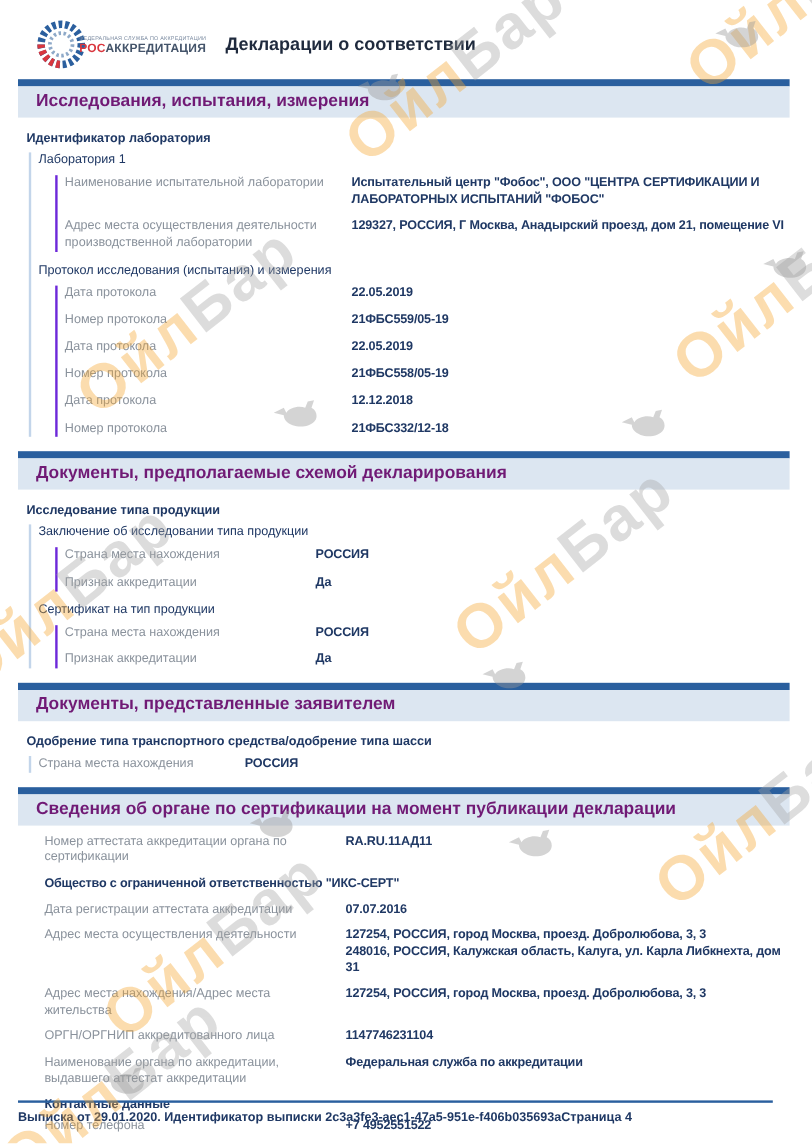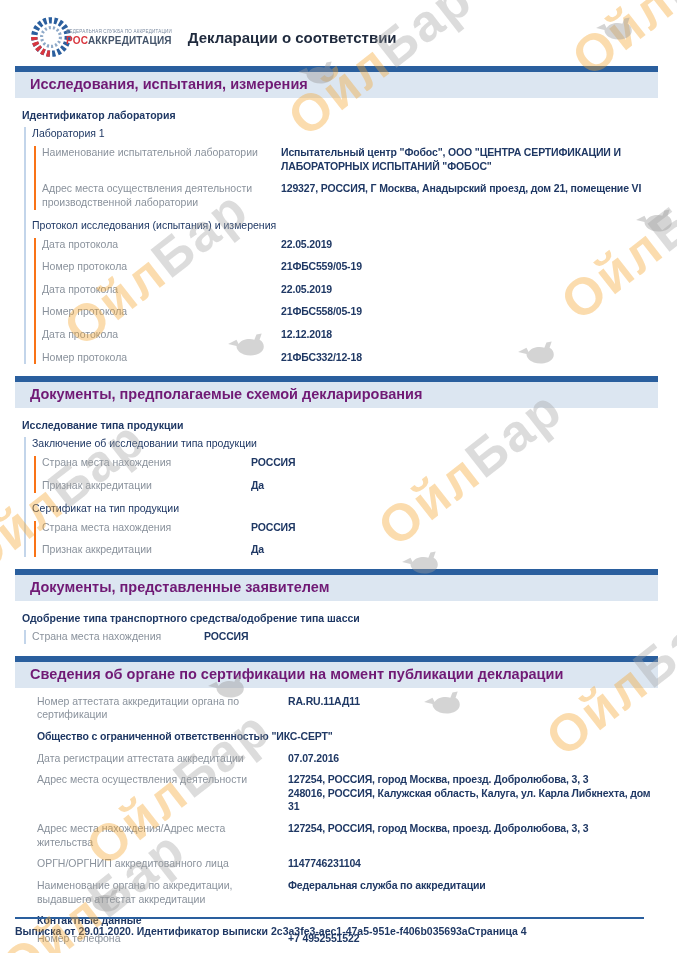--- a/index.html
+++ b/index.html
@@ -24,21 +24,21 @@
   .logo-main .dark{color:#44546a;}
   .page-title{font-size:15px;font-weight:bold;color:#1f2a3d;margin-left:16px;}
 
   
   .section{margin:0 19px 0 15px;}
   .sec-bar{height:6px;background:#2a5f9e;}
   .sec-head{background:#dce6f1;padding:4px 8px 6px 15px;font-size:14.5px;font-weight:bold;color:#701a75;}
   .sec-body{padding:7px 0 3px 7px;}
   .h0{font-size:10.5px;font-weight:bold;color:#1f3864;margin:4px 0 6px;}
   .blk{border-left:2px solid #c3d5ea;margin-left:2px;padding-left:6px;}
-  .blk2{border-left:2px solid #f97316;margin-left:2px;padding-left:6px;margin-bottom:8px;}
+  .blk2{border-left:2px solid #6d28d9;margin-left:14px;padding-left:6px;margin-bottom:8px;}
   .h1{font-size:10.5px;font-weight:normal;color:#1f3864;margin:0 0 7px;}
   .row{display:flex;font-size:10.5px;line-height:1.3;margin-bottom:9px;}
   .row .lbl{color:#8a929c;flex:0 0 var(--lw,240px);padding-right:10px;box-sizing:border-box;}
   .row .val{color:#1f3864;font-weight:bold;flex:1;white-space:pre-line;letter-spacing:-0.15px;}
   .s1{--lw:239px;} .s2{--lw:209px;} .s3{--lw:172px;} .s4{--lw:251px;}
   .flat{margin-left:15px;}            
   .tight .row{margin-bottom:8px;}
 
   
   footer{position:absolute;left:15px;right:33px;bottom:16px;border-top:2px solid #2a5f9e;

